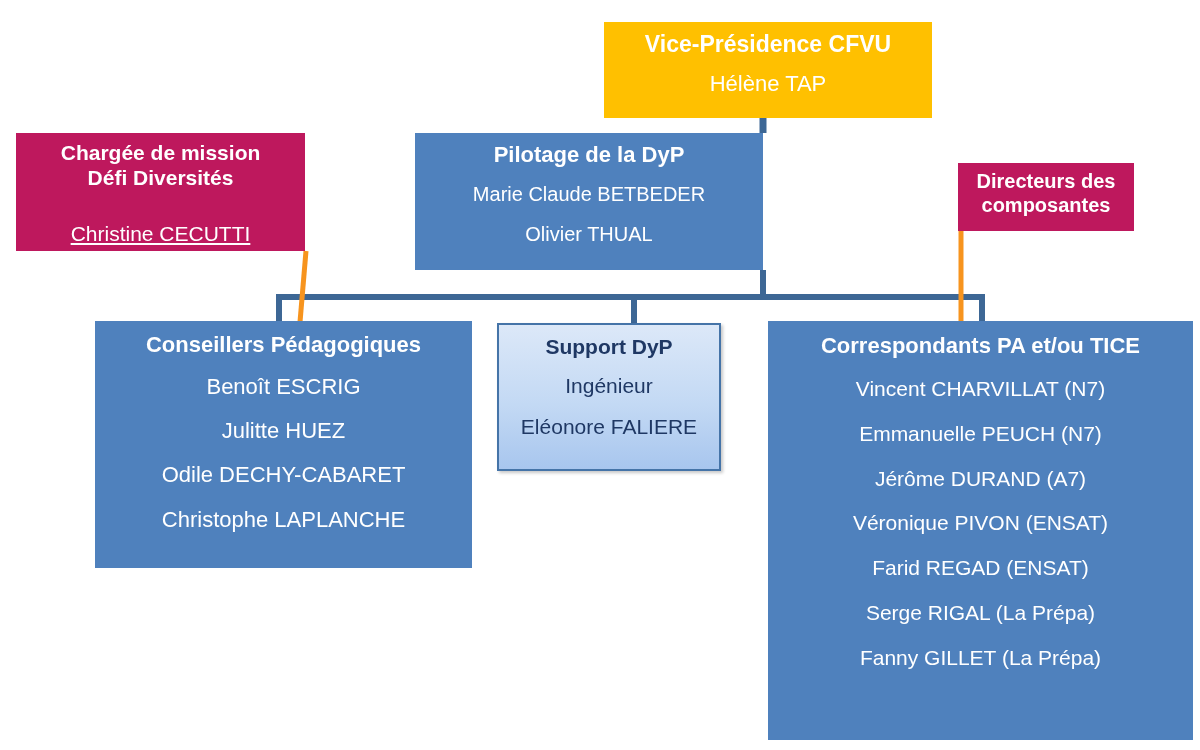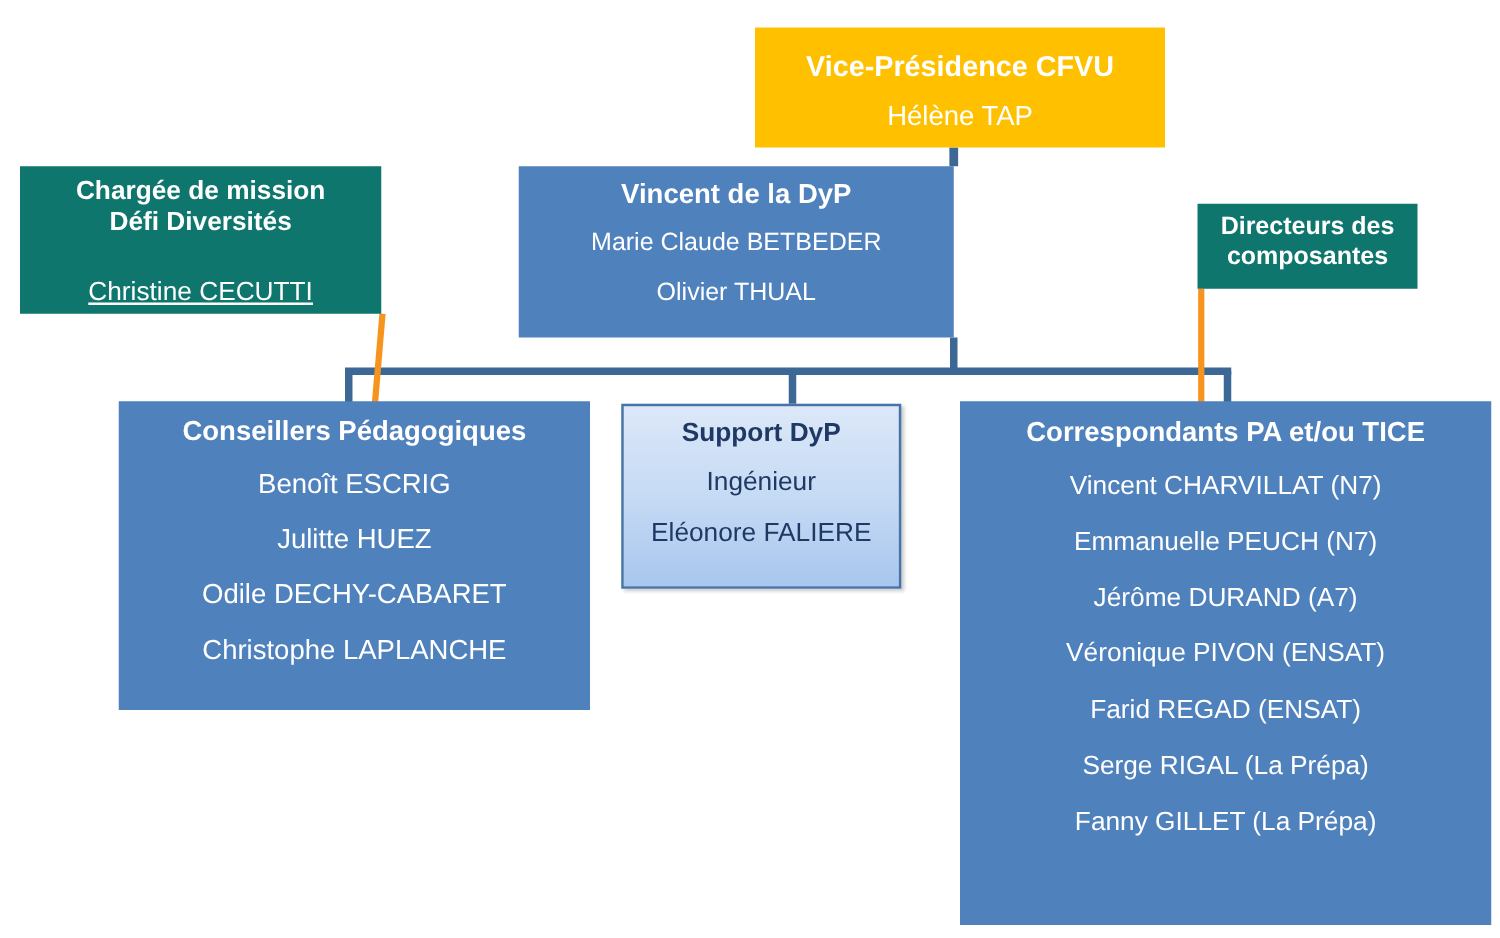--- a/index.html
+++ b/index.html
@@ -46,39 +46,38 @@
     font-weight: normal;
     line-height: 1.42;
   }
 
   
   .n-yellow {
     background: #FFC000;
     color: #ffffff;
   }
   .n-orange {
-    background: #0f766e;
+    background: #be185d;
     color: #ffffff;
   }
   .n-blue {
     background: #4F81BD;
     color: #ffffff;
   }
   .n-lightblue {
     background: linear-gradient(to bottom, #DCE8F8 0%, #C3D9F4 55%, #A8C6EE 100%);
     color: #1F3864;
     border: 2px solid #4574A8;
     box-shadow: 2px 2px 3px rgba(0,0,0,0.22);
   }
 
   
   #node-vp {
     left: 604px; top: 22px; width: 328px; height: 96px;
     padding-top: 9px;
-    justify-content: center;
   }
   #node-vp .title { font-size: 23px; }
   #node-vp .line  { font-size: 22px; margin-top: 10px; }
 
   #node-diversite {
     left: 16px; top: 133px; width: 289px; height: 118px;
     padding-top: 8px;
   }
   #node-diversite .title { font-size: 21px; }
   #node-diversite .line  { font-size: 21px; margin-top: 28px; text-decoration: underline; }
@@ -146,21 +145,21 @@
     <div class="line">Hélène TAP</div>
   </div>
 
   <div class="node n-orange" id="node-diversite">
     <div class="title">Chargée de mission</div>
     <div class="title">Défi Diversités</div>
     <div class="line">Christine CECUTTI</div>
   </div>
 
   <div class="node n-blue" id="node-pilotage">
-    <div class="title">Vincent de la DyP</div>
+    <div class="title">Pilotage de la DyP</div>
     <div class="line">Marie Claude BETBEDER</div>
     <div class="line">Olivier THUAL</div>
   </div>
 
   <div class="node n-orange" id="node-directeurs">
     <div class="title">Directeurs des</div>
     <div class="title">composantes</div>
   </div>
 
   <div class="node n-blue" id="node-conseillers">

